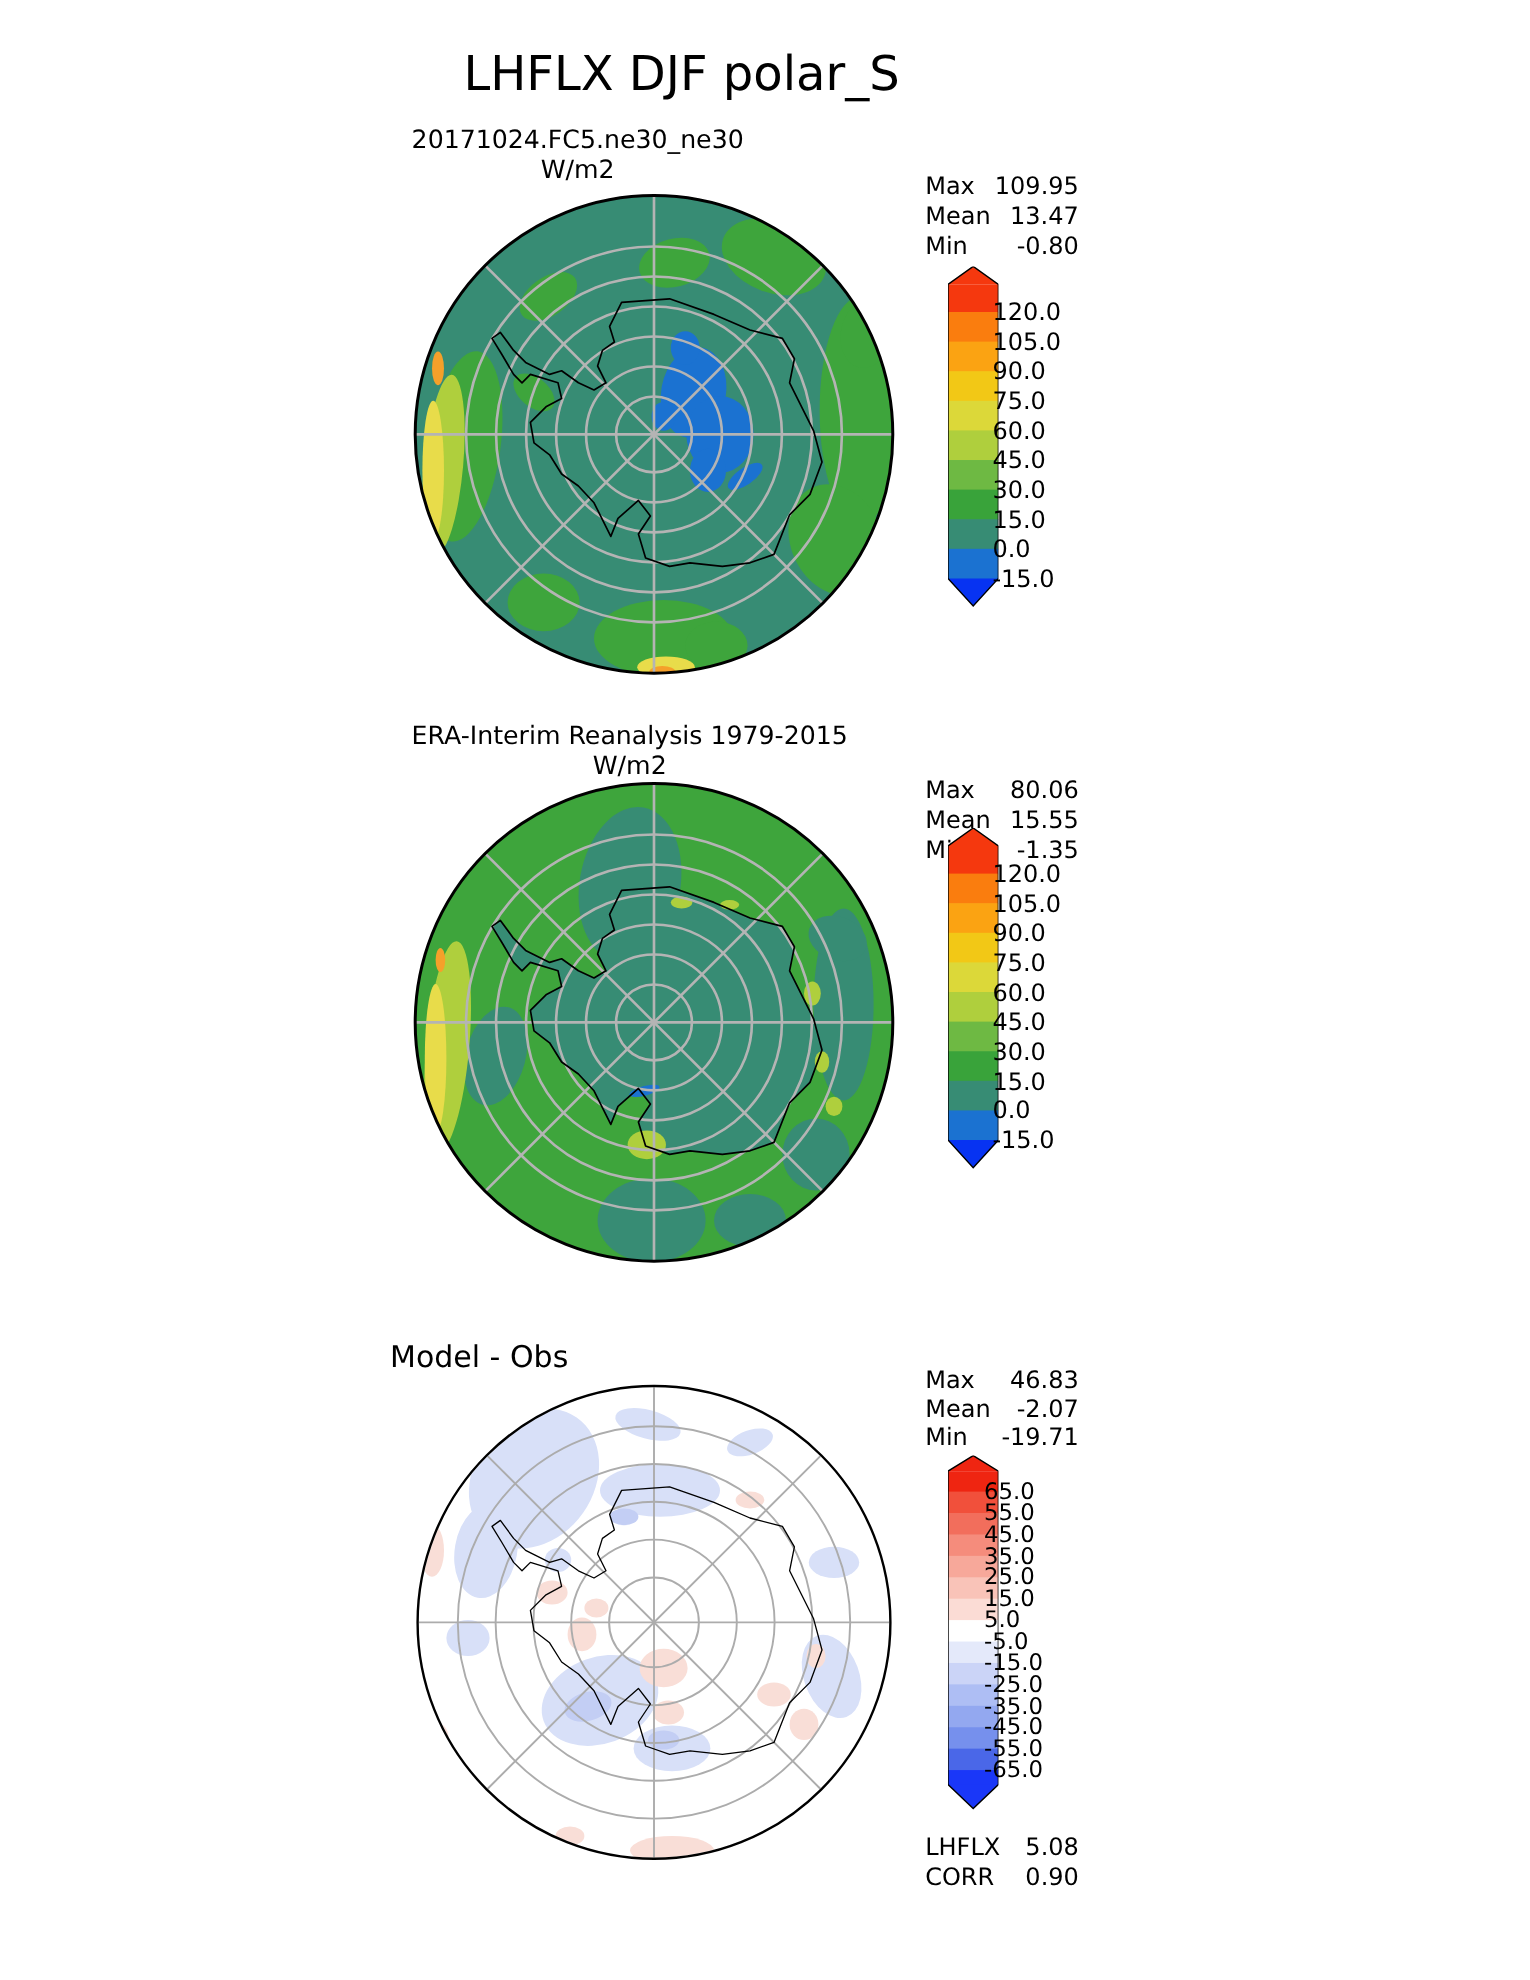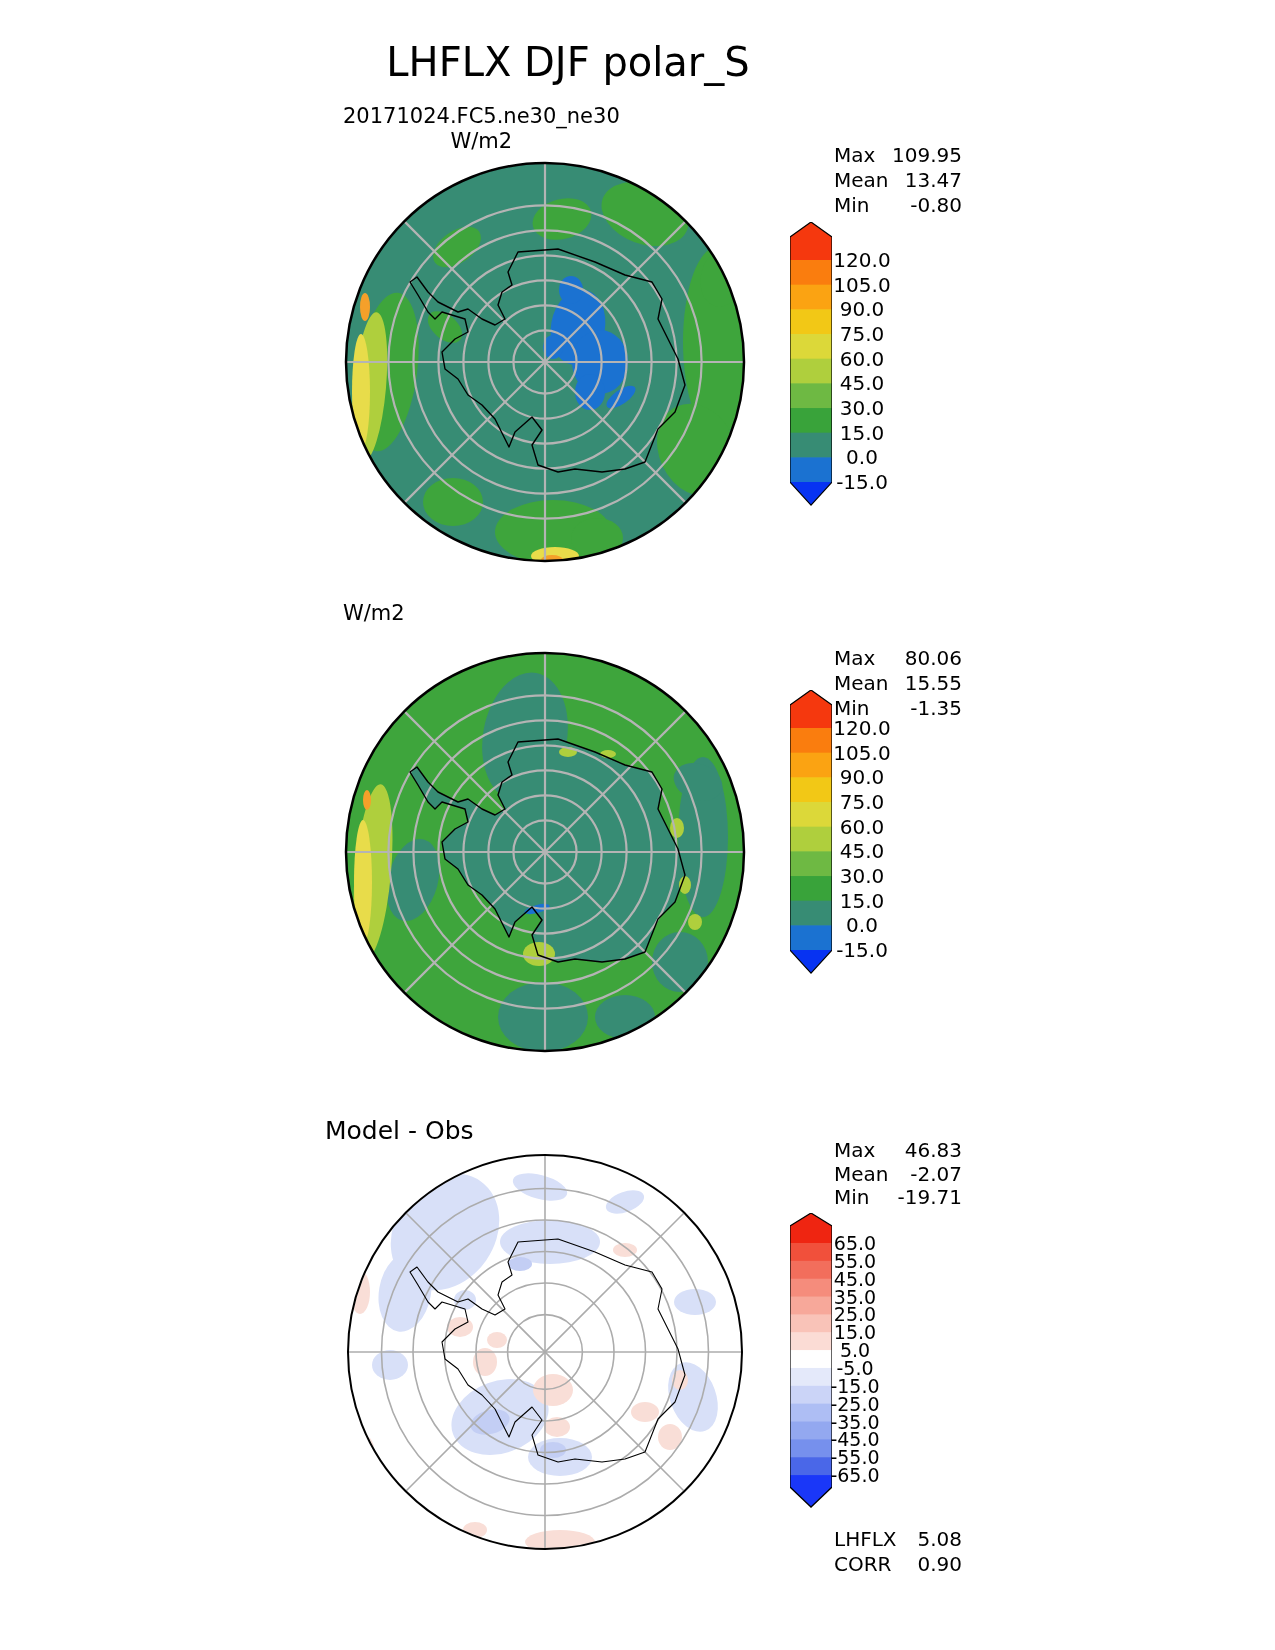--- a/index.html
+++ b/index.html
@@ -2,26 +2,26 @@
 <html><head>
 <meta charset="utf-8">
 <style>
   html,body{margin:0;padding:0;background:#ffffff;}
   body{width:1275px;height:1650px;position:relative;overflow:hidden;
        font-family:"DejaVu Sans","Liberation Sans",sans-serif;color:#000;}
   .abs{position:absolute;}
   .fig-title{top:38px;left:0;width:1136px;text-align:center;font-size:40px;line-height:48px;}
   .panel-label{left:343px;font-size:21px;line-height:25px;text-align:center;}
   .diff-title{left:325px;width:440px;top:1116px;text-align:left;font-size:25px;line-height:30px;}
-  .stats{left:834px;width:128px;font-size:20px;line-height:25px;}
+  .stats{left:771px;width:128px;font-size:20px;line-height:25px;}
   .stats.tight{line-height:23.5px;}
   .srow{display:flex;justify-content:space-between;}
   .map{position:absolute;}
   .colorbar{position:absolute;}
-  .cbtick{position:absolute;text-align:center;white-space:nowrap;}
+  .cbtick{position:absolute;text-align:left;white-space:nowrap;}
 </style>
 </head>
 <body>
 
 <div class="abs fig-title">LHFLX DJF polar_S</div>
 
 <div class="abs panel-label" style="top:104px">
   <div>20171024.FC5.ne30_ne30</div>
   <div>W/m2</div>
 </div>
@@ -105,20 +105,21 @@
       <rect x="0" y="136.68" width="42" height="25.270000000000003" fill="#AFCF3D"></rect>
       <rect x="0" y="161.35000000000002" width="42" height="25.270000000000003" fill="#6EB943"></rect>
       <rect x="0" y="186.02000000000004" width="42" height="25.270000000000003" fill="#39A33A"></rect>
       <rect x="0" y="210.69000000000005" width="42" height="25.270000000000003" fill="#378C74"></rect>
       <rect x="0" y="235.36000000000007" width="42" height="25.270000000000003" fill="#1B72D1"></rect>
       <polygon points="0,260.0300000000001 42,260.0300000000001 21,283.0300000000001" fill="#0733F2"></polygon>
       <polygon points="21,0 42,15 42,260.0300000000001 21,283.0300000000001 0,260.0300000000001 0,15" fill="none" stroke="#000" stroke-width="1.2"></polygon>
     </svg><div class="cbtick" style="left: 37px; width: 70px; top: 27px; font-size: 20px; line-height: 22px;">120.0</div><div class="cbtick" style="left: 37px; width: 70px; top: 51.67px; font-size: 20px; line-height: 22px;">105.0</div><div class="cbtick" style="left: 37px; width: 70px; top: 76.34px; font-size: 20px; line-height: 22px;">90.0</div><div class="cbtick" style="left: 37px; width: 70px; top: 101.01px; font-size: 20px; line-height: 22px;">75.0</div><div class="cbtick" style="left: 37px; width: 70px; top: 125.68px; font-size: 20px; line-height: 22px;">60.0</div><div class="cbtick" style="left: 37px; width: 70px; top: 150.35px; font-size: 20px; line-height: 22px;">45.0</div><div class="cbtick" style="left: 37px; width: 70px; top: 175.02px; font-size: 20px; line-height: 22px;">30.0</div><div class="cbtick" style="left: 37px; width: 70px; top: 199.69px; font-size: 20px; line-height: 22px;">15.0</div><div class="cbtick" style="left: 37px; width: 70px; top: 224.36px; font-size: 20px; line-height: 22px;">0.0</div><div class="cbtick" style="left: 37px; width: 70px; top: 249.03px; font-size: 20px; line-height: 22px;">-15.0</div></div>
 
 <div class="abs panel-label" style="top:601px">
+  <div>ERA-Interim Reanalysis 1979-2015</div>
   <div>W/m2</div>
 </div>
 
 <svg class="map" style="left:325px;top:632px" width="440" height="440">
   <defs>
     <clipPath id="clipB">
         <circle cx="220" cy="220" r="198.5"></circle>
       </clipPath>
   </defs>
   <g clip-path="url(#clipB)">

